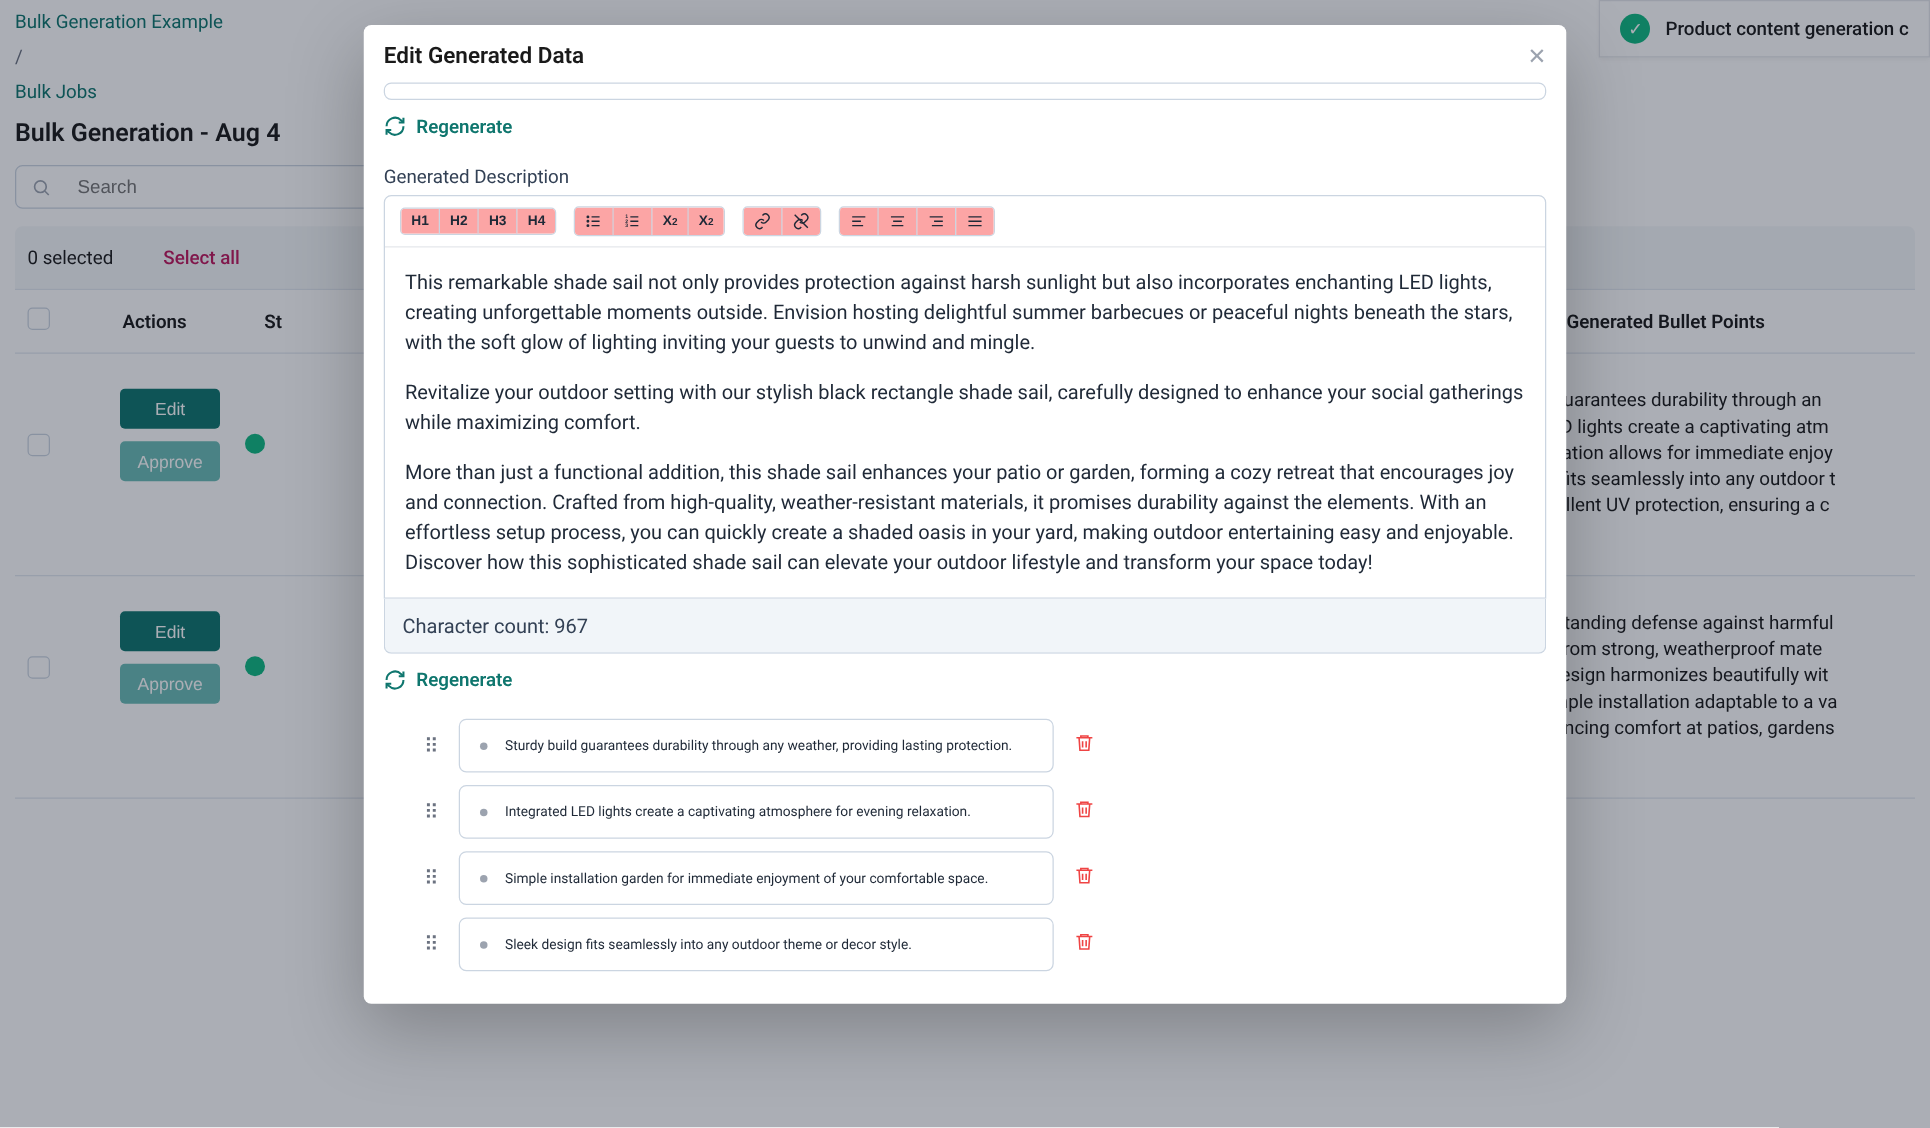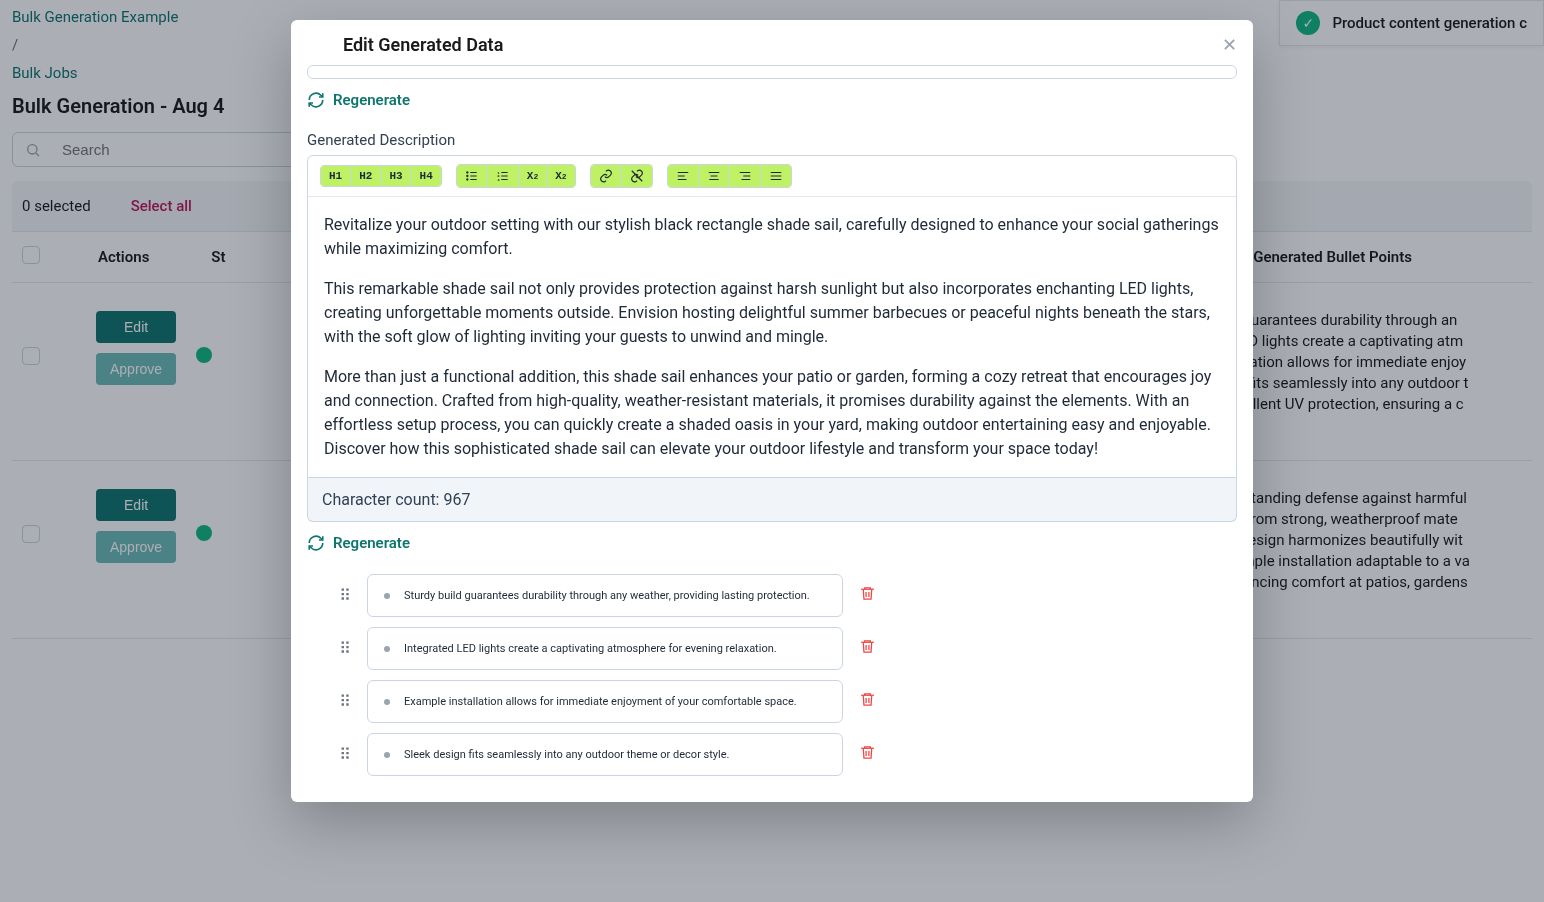--- a/index.html
+++ b/index.html
@@ -76,21 +76,20 @@
 .modal {
   background: #fff; border-radius: 6px;
   width: 962px; margin-top: 20px;
   max-height: 870px; overflow: hidden;
   display: flex; flex-direction: column;
   box-shadow: 0 20px 60px rgba(0,0,0,.25);
 }
 .modal-header {
   display:flex; justify-content:space-between; align-items:flex-start;
   padding: 14px 16px 4px;
-  margin-left: 36px;
 }
 .modal-header h2 { font-size: 18px; font-weight: 600; }
 .close-x { color:#9ca3af; cursor:pointer; font-size:18px; }
 .modal-body { padding: 0 16px 16px; overflow-y: auto; }
 .partial-box {
   border: 1px solid #cbd5e1; border-radius: 6px;
   height: 14px; margin-top: 6px;
 }
 .regen-link {
   display:flex; align-items:center; gap:8px;
@@ -99,23 +98,23 @@
 }
 .regen-link svg { width:18px; height:18px; }
 .section-label { font-size: 15px; color:#334155; margin-bottom:6px; }
 .rte-box { border:1px solid #cbd5e1; border-radius:6px 6px 0 0; overflow:hidden; }
 .rte-toolbar {
   display:flex; gap:14px; padding: 8px 12px;
   border-bottom: 1px solid #e5e7eb; align-items:center;
 }
 .tg { display:flex; border:1px solid #cbd5e1; border-radius:4px; overflow:hidden; }
 .tg button {
-  background:#bef264; border:none; border-right:1px solid #cbd5e1;
+  background:#fca5a5; border:none; border-right:1px solid #cbd5e1;
   padding: 4px 8px; font-size:11px; font-weight:600; color:#1f2937;
-  display:flex; align-items:center; justify-content:center;font-family:Liberation Mono, monospace;
+  display:flex; align-items:center; justify-content:center;
 }
 .tg button:last-child { border-right:none; }
 .tg svg { width:14px; height:14px; }
 .rte-content { padding: 16px; font-size: 16px; line-height: 1.5; color:#1f2937; }
 .rte-content p { margin-bottom: 16px; }
 .rte-content p:last-child { margin-bottom: 0; }
 .char-count {
   background:#f1f5f9; border:1px solid #cbd5e1; border-top:none;
   border-radius:0 0 6px 6px; padding: 12px 14px; font-size:16px; color:#334155;
 }
@@ -292,22 +291,22 @@
             <button>
                 <svg viewBox="0 0 24 24" fill="none" stroke="currentColor" stroke-width="2">
                   <line x1="3" y1="6" x2="21" y2="6"></line>
                   <line x1="3" y1="12" x2="21" y2="12"></line>
                   <line x1="3" y1="18" x2="21" y2="18"></line>
                 </svg>
               </button>
           </div>
         </div>
         <div class="rte-content">
+          <p>This remarkable shade sail not only provides protection against harsh sunlight but also incorporates enchanting LED lights, creating unforgettable moments outside. Envision hosting delightful summer barbecues or peaceful nights beneath the stars, with the soft glow of lighting inviting your guests to unwind and mingle.</p>
           <p>Revitalize your outdoor setting with our stylish black rectangle shade sail, carefully designed to enhance your social gatherings while maximizing comfort.</p>
-          <p>This remarkable shade sail not only provides protection against harsh sunlight but also incorporates enchanting LED lights, creating unforgettable moments outside. Envision hosting delightful summer barbecues or peaceful nights beneath the stars, with the soft glow of lighting inviting your guests to unwind and mingle.</p>
           <p>More than just a functional addition, this shade sail enhances your patio or garden, forming a cozy retreat that encourages joy and connection. Crafted from high-quality, weather-resistant materials, it promises durability against the elements. With an effortless setup process, you can quickly create a shaded oasis in your yard, making outdoor entertaining easy and enjoyable. Discover how this sophisticated shade sail can elevate your outdoor lifestyle and transform your space today!</p>
         </div>
       </div>
       <div class="char-count">Character count: 967</div>
 
       <div class="regen-link">
         <svg viewBox="0 0 24 24" fill="none" stroke="#0f766e" stroke-width="2.2">
             <path d="M3 12a9 9 0 0 1 15.5-6.3L21 8"></path>
             <path d="M21 3v5h-5"></path>
             <path d="M21 12a9 9 0 0 1-15.5 6.3L3 16"></path>
@@ -342,21 +341,21 @@
                 <path d="M8 6V4h8v2"></path>
                 <path d="M6 6l1 14h10l1-14"></path>
                 <line x1="10" y1="10" x2="10" y2="17"></line>
                 <line x1="14" y1="10" x2="14" y2="17"></line>
               </svg></span>
         </div>
         <div class="bullet-row">
           <span class="drag-handle">⠿</span>
           <div class="bullet-box">
               <span class="dot"></span>
-              <span>Example installation allows for immediate enjoyment of your comfortable space.</span>
+              <span>Simple installation garden for immediate enjoyment of your comfortable space.</span>
             </div>
           <span class="trash"><svg viewBox="0 0 24 24" fill="none" stroke="#ef4444" stroke-width="1.8">
                 <path d="M3 6h18"></path>
                 <path d="M8 6V4h8v2"></path>
                 <path d="M6 6l1 14h10l1-14"></path>
                 <line x1="10" y1="10" x2="10" y2="17"></line>
                 <line x1="14" y1="10" x2="14" y2="17"></line>
               </svg></span>
         </div>
         <div class="bullet-row">

